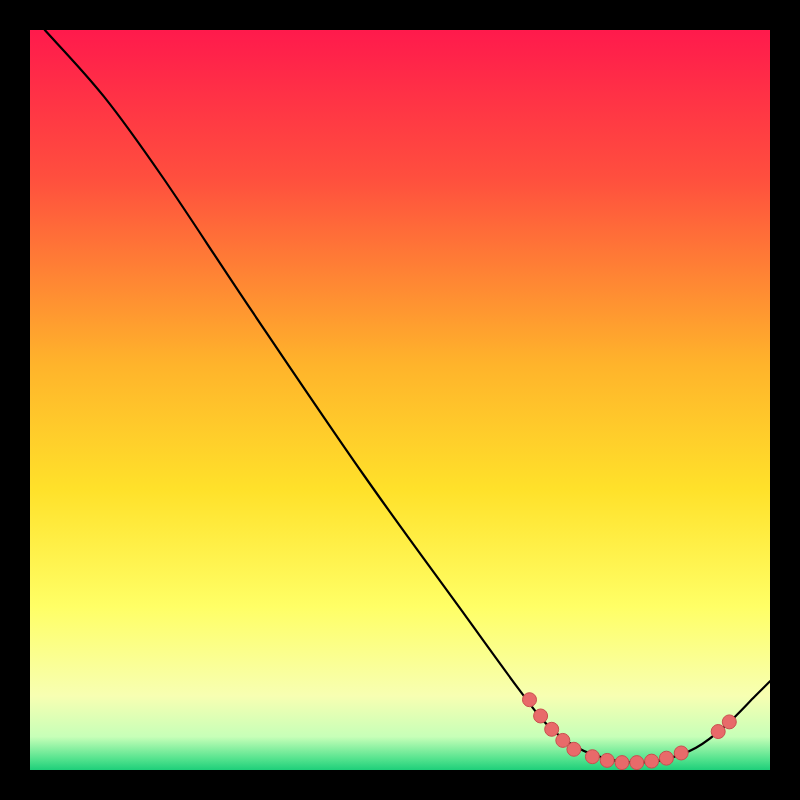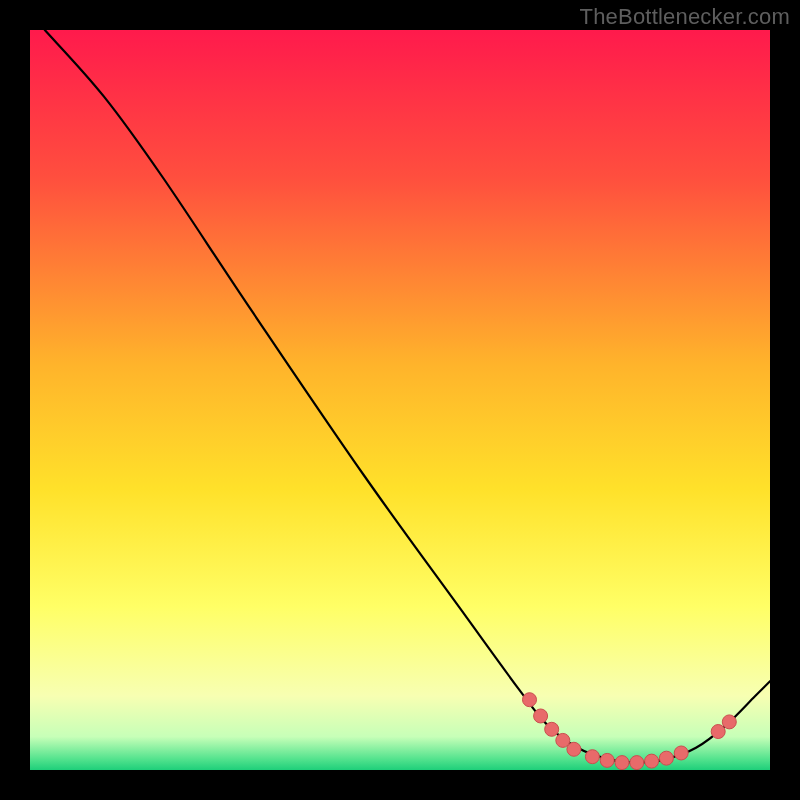--- a/index.html
+++ b/index.html
@@ -34,21 +34,20 @@
     height: 740px;
   }
   svg {
     display: block;
   }
 </style>
 </head>
 <body>
 
 <div class="frame">
-  <div class="attribution">TheBottlenecker.com</div>
 
   <div class="plot-wrap">
     <svg id="plot-svg" width="740" height="740" viewBox="0 0 740 740">
       <defs>
         <linearGradient id="bg-grad" x1="0" y1="0" x2="0" y2="1">
             <stop offset="0.00%" stop-color="#ff1a4c"></stop>
             <stop offset="20.00%" stop-color="#ff4f3e"></stop>
             <stop offset="45.00%" stop-color="#ffb32b"></stop>
             <stop offset="62.00%" stop-color="#ffe12a"></stop>
             <stop offset="78.00%" stop-color="#ffff66"></stop>

